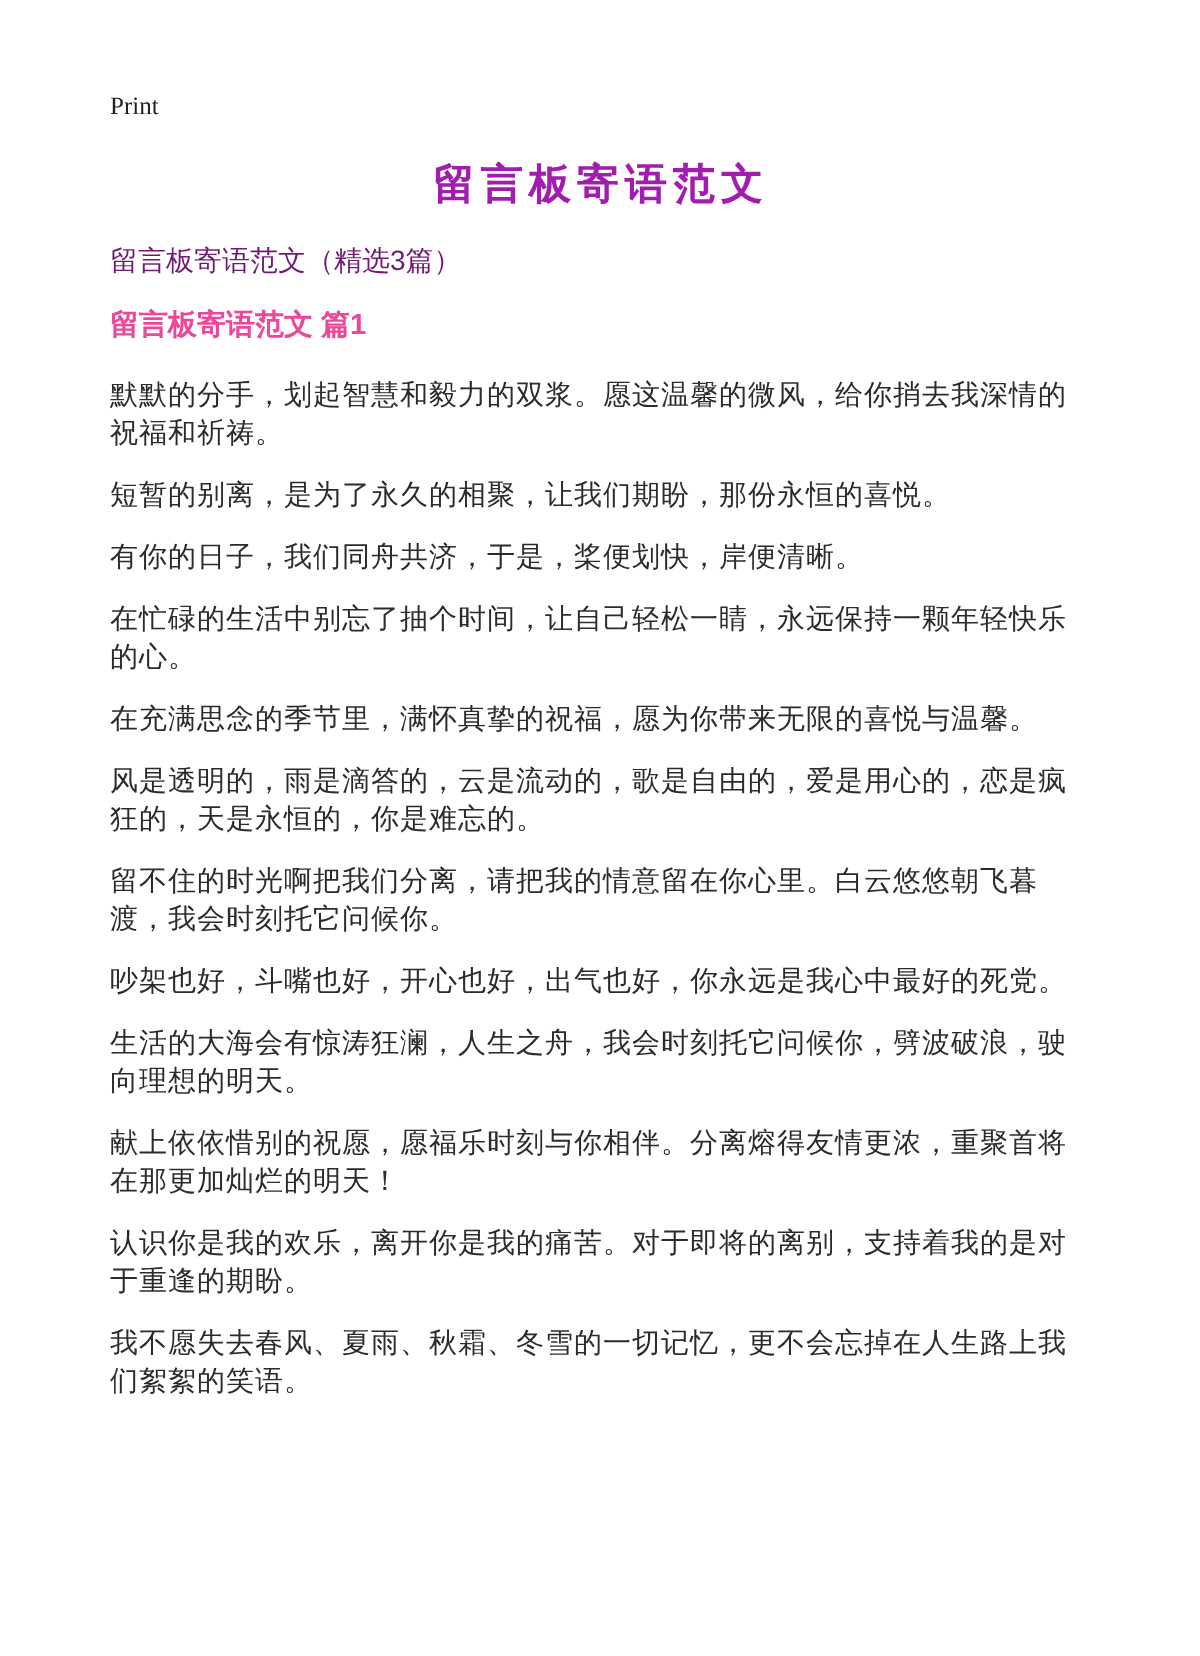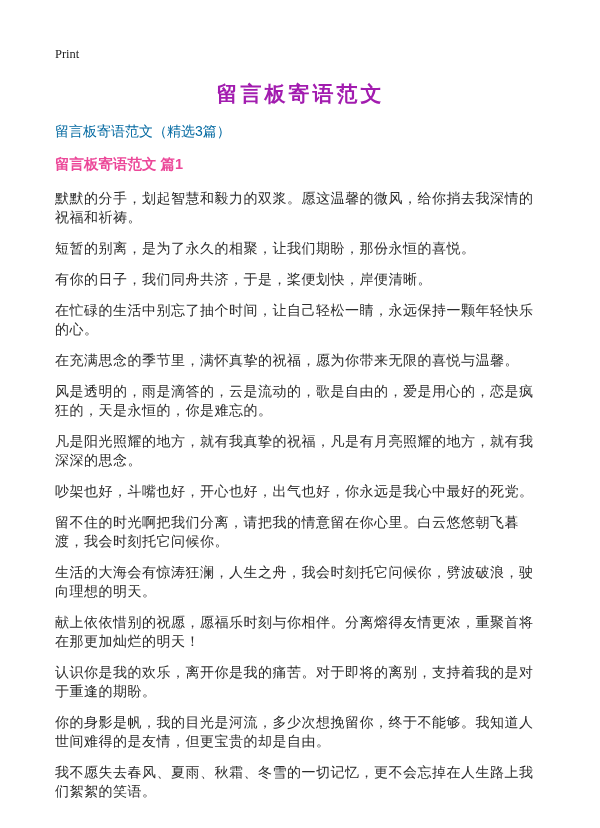--- a/index.html
+++ b/index.html
@@ -35,21 +35,21 @@
     font-size: 21px;
     font-weight: bold;
     letter-spacing: 3px;
     color: #a21caf;
     line-height: 28px;
   }
   .doc-subtitle {
     margin: 14px 0 0 0;
     font-size: 14px;
     font-weight: normal;
-    color: #0369a1;
+    color: #701a75;
     line-height: 18px;
   }
   .section-heading {
     margin: 15px 0 0 0;
     font-size: 14.5px;
     font-weight: bold;
     color: #ec4899;
     line-height: 19px;
   }
   .paragraphs {
@@ -77,23 +77,21 @@
 
   <h2 class="section-heading">留言板寄语范文 篇1</h2>
 
   <div class="paragraphs">
       <p>默默的分手，划起智慧和毅力的双浆。愿这温馨的微风，给你捎去我深情的祝福和祈祷。</p>
       <p>短暂的别离，是为了永久的相聚，让我们期盼，那份永恒的喜悦。</p>
       <p>有你的日子，我们同舟共济，于是，桨便划快，岸便清晰。</p>
       <p>在忙碌的生活中别忘了抽个时间，让自己轻松一睛，永远保持一颗年轻快乐的心。</p>
       <p>在充满思念的季节里，满怀真挚的祝福，愿为你带来无限的喜悦与温馨。</p>
       <p>风是透明的，雨是滴答的，云是流动的，歌是自由的，爱是用心的，恋是疯狂的，天是永恒的，你是难忘的。</p>
-      <p>凡是阳光照耀的地方，就有我真挚的祝福，凡是有月亮照耀的地方，就有我深深的思念。</p>
+      <p>留不住的时光啊把我们分离，请把我的情意留在你心里。白云悠悠朝飞暮渡，我会时刻托它问候你。</p>
       <p>吵架也好，斗嘴也好，开心也好，出气也好，你永远是我心中最好的死党。</p>
-      <p>留不住的时光啊把我们分离，请把我的情意留在你心里。白云悠悠朝飞暮渡，我会时刻托它问候你。</p>
       <p>生活的大海会有惊涛狂澜，人生之舟，我会时刻托它问候你，劈波破浪，驶向理想的明天。</p>
       <p>献上依依惜别的祝愿，愿福乐时刻与你相伴。分离熔得友情更浓，重聚首将在那更加灿烂的明天！</p>
       <p>认识你是我的欢乐，离开你是我的痛苦。对于即将的离别，支持着我的是对于重逢的期盼。</p>
-      <p>你的身影是帆，我的目光是河流，多少次想挽留你，终于不能够。我知道人世间难得的是友情，但更宝贵的却是自由。</p>
       <p>我不愿失去春风、夏雨、秋霜、冬雪的一切记忆，更不会忘掉在人生路上我们絮絮的笑语。</p>
     </div>
 
 </div>
 
 </body></html>

